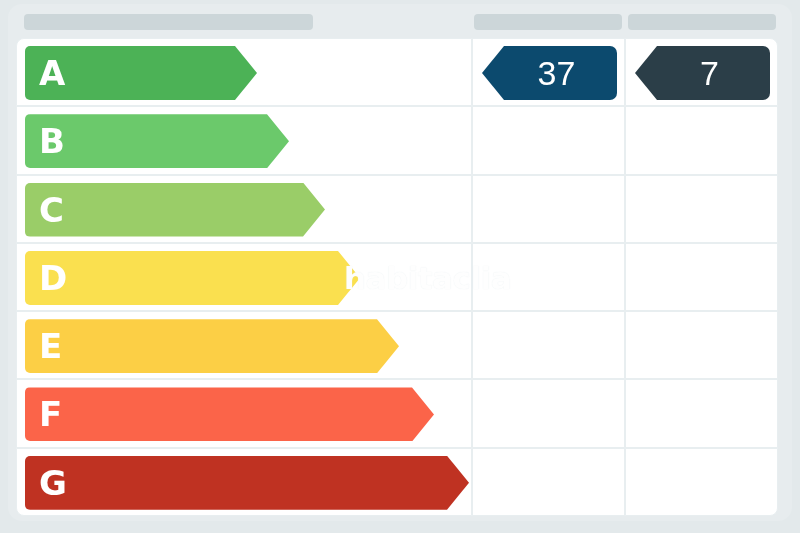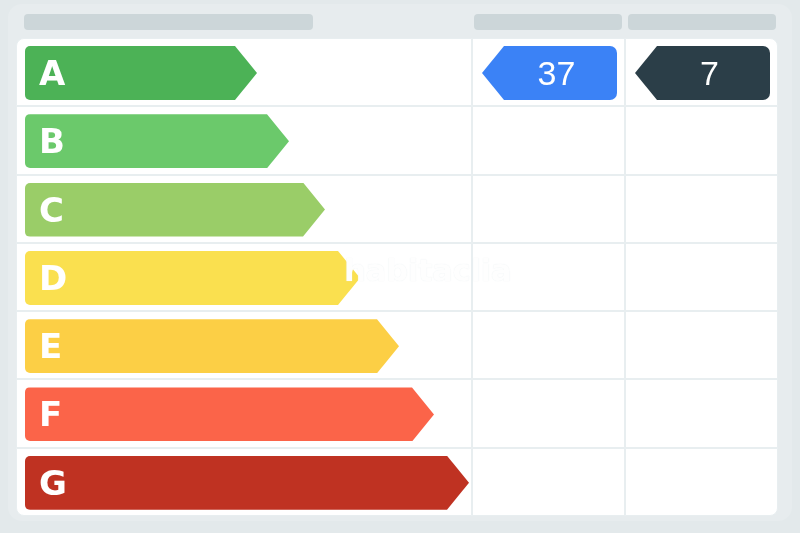--- a/index.html
+++ b/index.html
@@ -118,21 +118,21 @@
     font-family:"Liberation Sans", sans-serif;
     line-height:1;
     padding-left:14px;
     user-select:none;
   }
 
   
   .watermark{
     position:absolute;
     left:336px;
-    top:248px;
+    top:256px;
     font-size:31px;
     font-weight:bold;
     color:rgba(255,255,255,0.92);
     letter-spacing:-0.5px;
     font-family:"DejaVu Sans", sans-serif;
     pointer-events:none;
     user-select:none;
     text-shadow:0 0 1px rgba(230,236,238,0.9);
   }
 </style>
@@ -149,21 +149,21 @@
     </div>
 
     <div class="grid" id="grid">
         <div class="row">
           <div class="cell cell-band">
             <div class="band" style="width: 232px; background: rgb(76, 178, 86);">
               <span class="band-letter">A</span>
             </div>
           </div>
           <div class="cell cell-val">
-            <div class="badge" style="background: #3b82f6;">
+            <div class="badge" style="background: #0c4a6e;">
               <span class="badge-text">37</span>
             </div>
           </div>
           <div class="cell cell-val">
             <div class="badge" style="background: rgb(43, 62, 72);">
               <span class="badge-text">7</span>
             </div>
           </div>
         </div>
         <div class="row">

